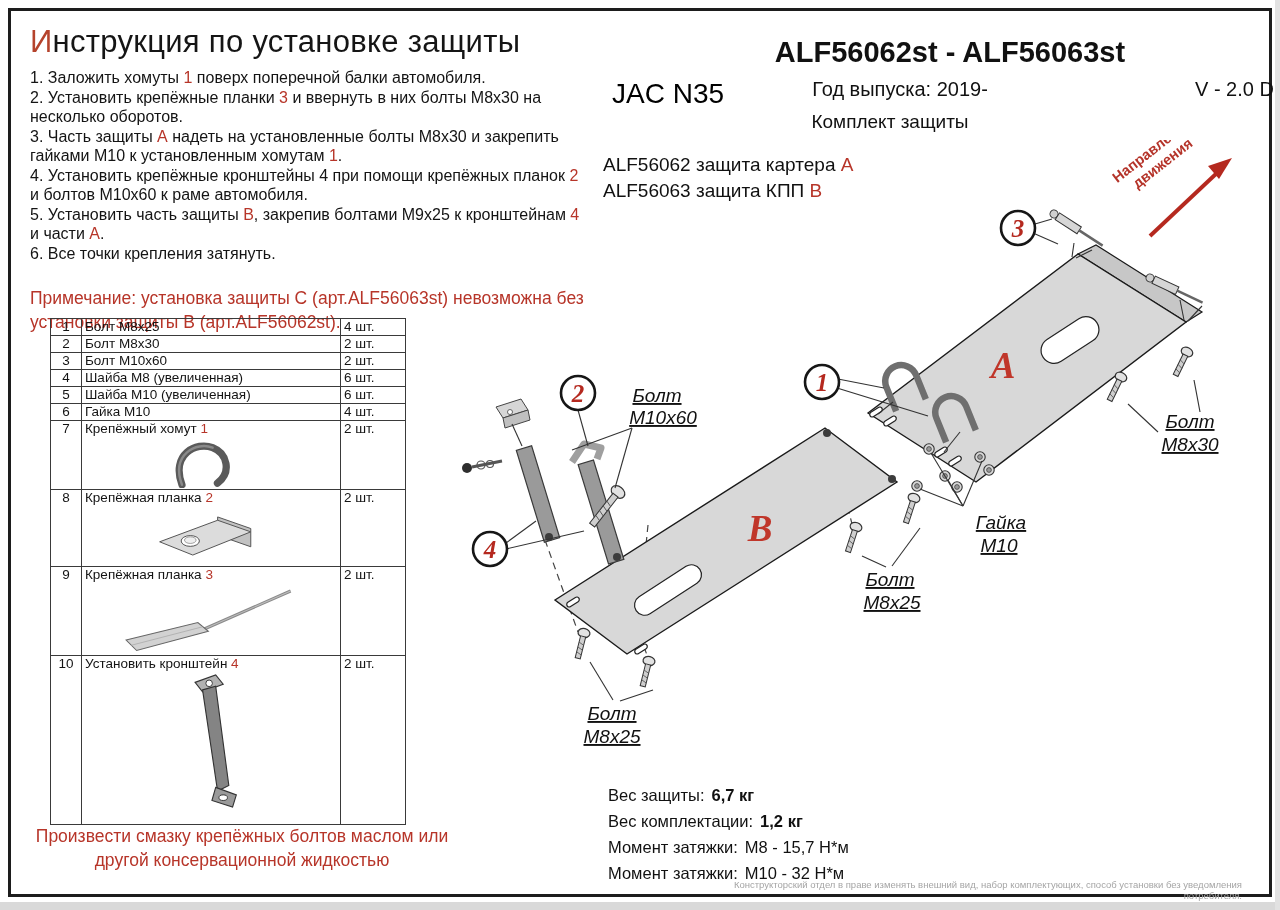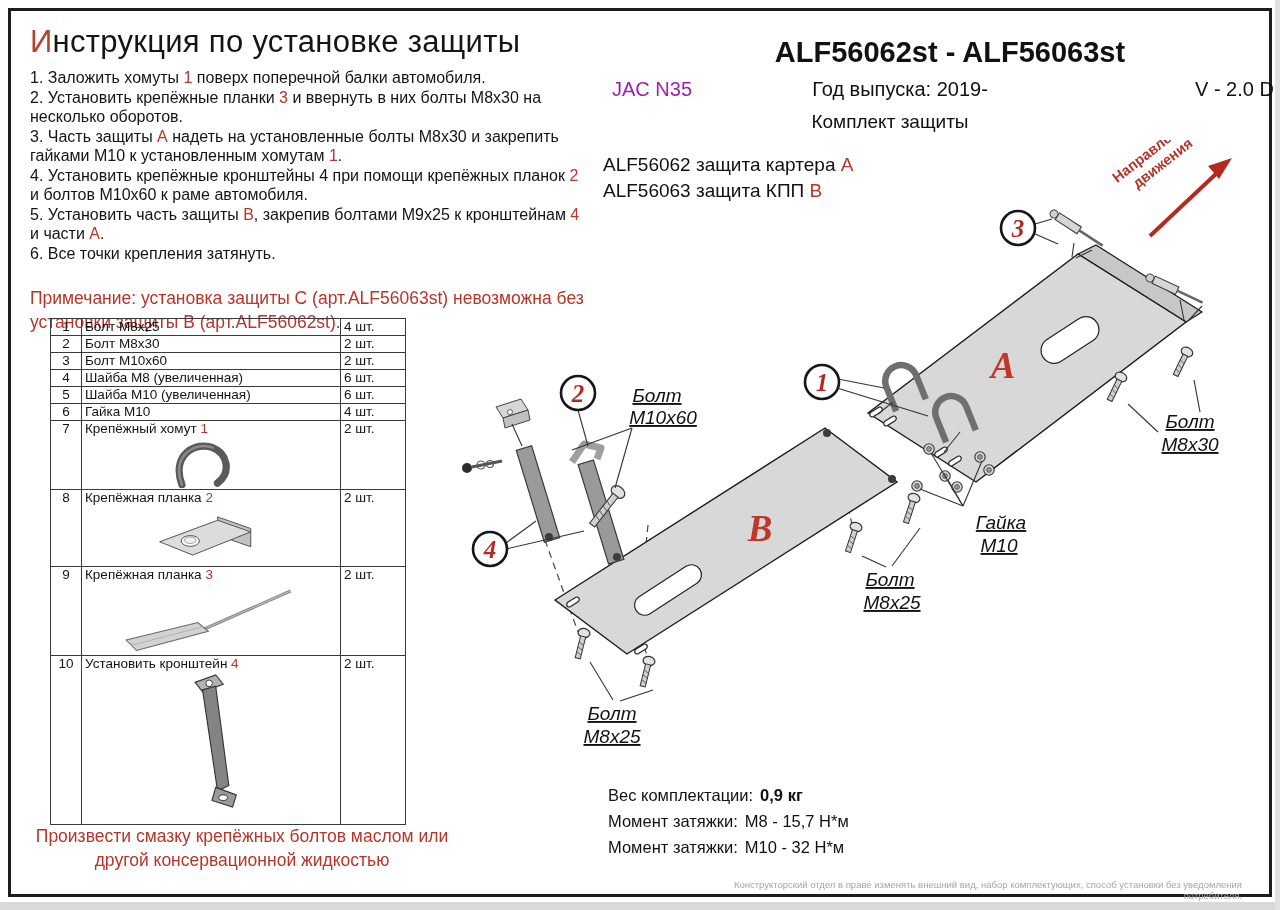--- a/index.html
+++ b/index.html
@@ -26,21 +26,21 @@
   .td-name { width:252px;margin-left:40px; }
   .td-qty { width:58px; }
   .art-box { display:flex; align-items:center; justify-content:center; }
 
   .lube-note { position:absolute; left:22px; top:824px; width:440px; text-align:center;
                font-size:17.5px; line-height:24px; color:#b73529; }
 
   
   .hdr-title { position:absolute; left:700px; top:36px; width:500px; text-align:center;
                font-size:29px; font-weight:700; color:#111; }
-  .hdr-model { position:absolute; left:612px; top:78px; font-size:20px; color:#a21caf; }
+  .hdr-model { position:absolute; left:612px; top:78px; font-size:28px; color:#000000; }
   .hdr-year  { position:absolute; left:760px; top:78px; width:280px; text-align:center; font-size:20px; color:#111; }
   .hdr-engine{ position:absolute; left:1195px; top:78px; font-size:20px; color:#111; }
   .kit-title { position:absolute; left:780px; top:111px; width:220px; text-align:center; font-size:19px; color:#111; }
   .kit-items { position:absolute; left:603px; top:152px; font-size:19px; line-height:26px; color:#111; }
 
   
   .specs { position:absolute; left:608px; top:782px; font-size:16.5px; color:#111; }
   .spec-line { line-height:26px; }
   .spec-value { margin-left:7px; }
   .spec-value.b { font-weight:700; }
@@ -373,21 +373,22 @@
       <line class="dir-line" x1="1150" y1="236" x2="1218" y2="172"></line>
       <polygon class="dir-head" points="1232,158 1219,179 1208,166"></polygon>
       <g transform="translate(1160,160) rotate(-38)">
         <text class="dir-text" y="-8">Направление</text>
         <text class="dir-text" y="9">движения</text>
       </g>
     </g>
   </svg>
 
   <div class="specs">
-      <div class="spec-line"><span>Вес комплектации:</span><span class="spec-value b">0,9 кг</span></div>
+      <div class="spec-line"><span>Вес защиты:</span><span class="spec-value b">6,7 кг</span></div>
+      <div class="spec-line"><span>Вес комплектации:</span><span class="spec-value b">1,2 кг</span></div>
       <div class="spec-line"><span>Момент затяжки:</span><span class="spec-value">М8 - 15,7 Н*м</span></div>
       <div class="spec-line"><span>Момент затяжки:</span><span class="spec-value">М10 - 32 Н*м</span></div>
     </div>
 
   <div class="fine-print">Конструкторский отдел в праве изменять внешний вид, набор комплектующих, способ установки без уведомления потребителя.</div>
 
   <div class="edge-bottom"></div>
   <div class="edge-right"></div>
 </div>
 

